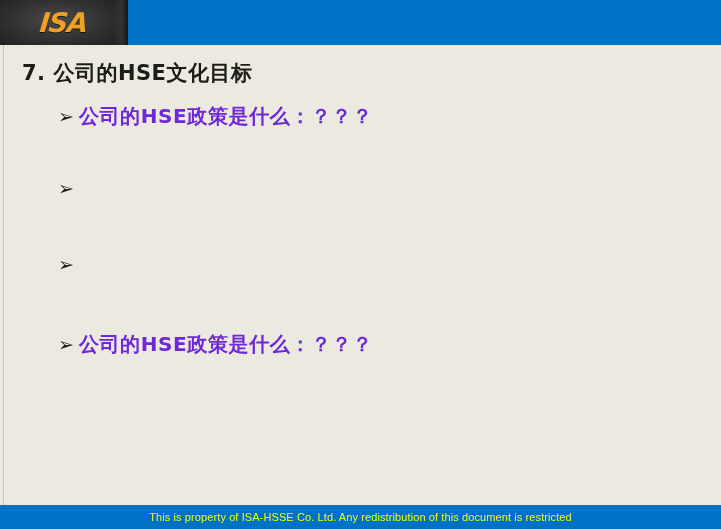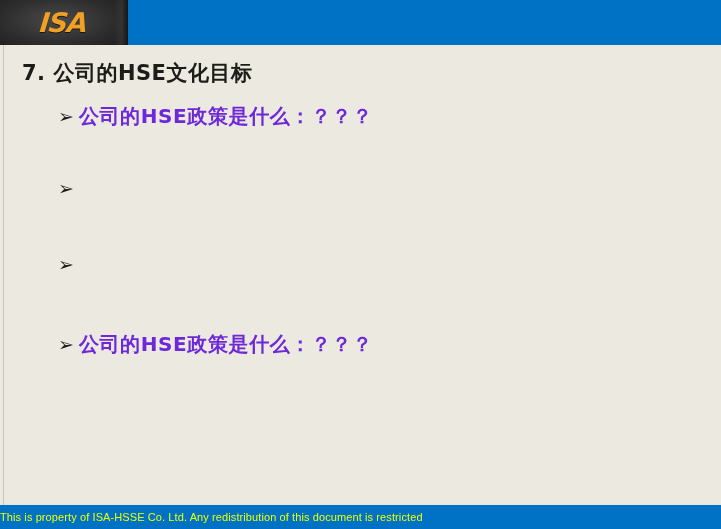--- a/index.html
+++ b/index.html
@@ -145,21 +145,21 @@
   
   .footer {
     position: absolute;
     left: 0;
     top: 505px;
     width: 721px;
     height: 24px;
     background: #0072c6;
     display: flex;
     align-items: center;
-    justify-content: flex-start;
+    justify-content: center;
   }
   .footer-text {
     color: #eeff00;
     font-family: "Liberation Sans", sans-serif;
     font-size: 11px;
     font-weight: normal;
     letter-spacing: 0.1px;
     white-space: nowrap;
   }
 </style>

